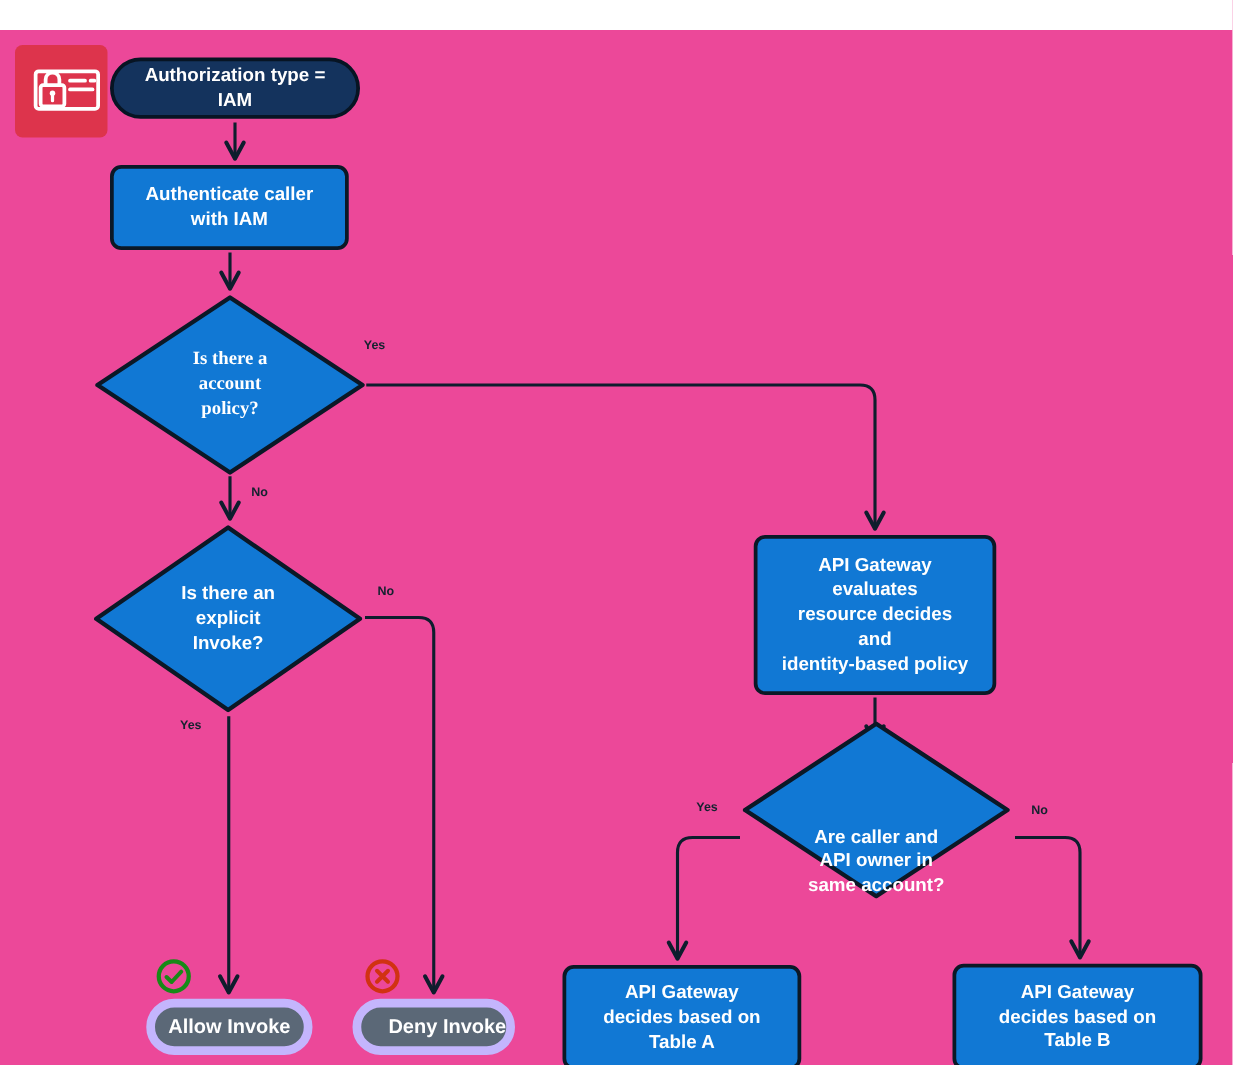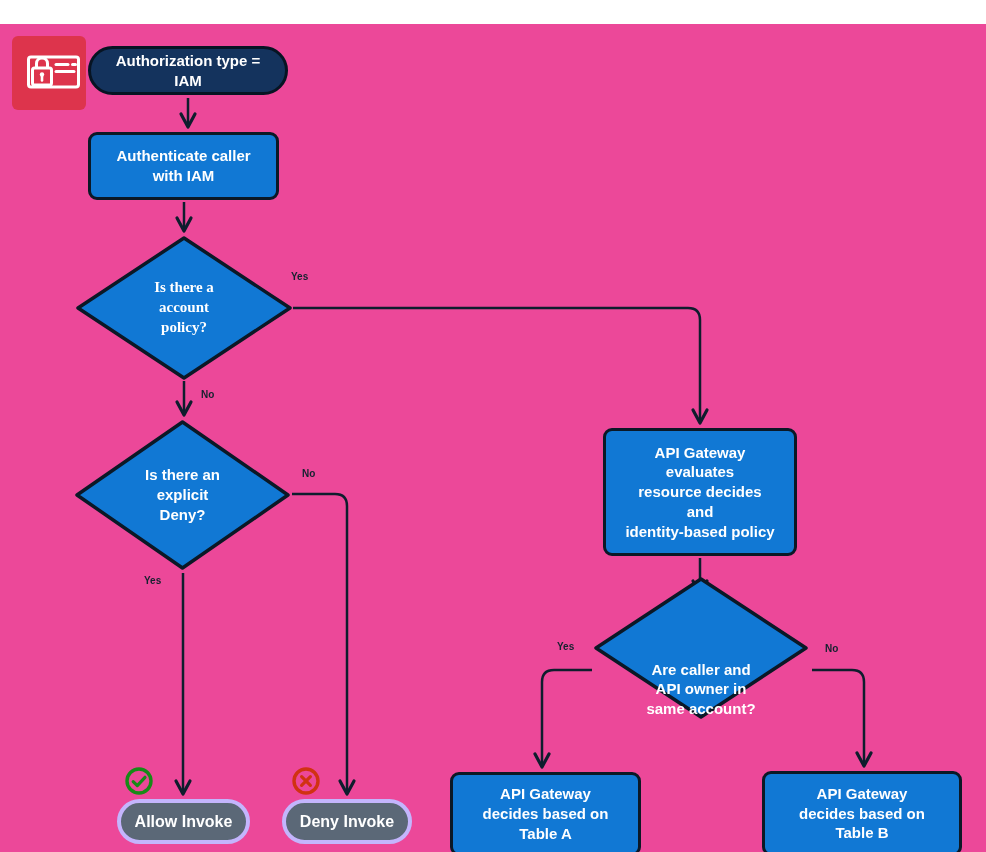--- a/index.html
+++ b/index.html
@@ -10,21 +10,21 @@
   }
   .edges{position:absolute;left:0;top:0;width:986px;height:852px;}
   .node{
     position:absolute;display:flex;align-items:center;justify-content:center;
     text-align:center;color:#ffffff;font-weight:bold;font-size:15px;line-height:1.32;
     box-sizing:border-box;
   }
   .node .lines span{display:block;}
   .process{background:#1178D4;border:3px solid #0B1826;border-radius:9px;}
   .start{background:#14335D;border:3px solid #071423;border-radius:27px;}
-  .terminal{background:#5B6877;border:4px solid #c4b5fd;border-radius:24px;font-size:16px;}
+  .terminal{background:#5B6877;border:7px solid #c4b5fd;border-radius:24px;font-size:16px;}
   .diamond{background:transparent;border:none;}
   .diamond svg{position:absolute;left:0;top:0;}
   .diamond .lines{position:relative;z-index:1;}
   .edge-label{
     position:absolute;color:#14222F;font-weight:bold;font-size:10px;
     font-family:"Liberation Sans",sans-serif;
   }
   .icon-badge{
     position:absolute;left:12px;top:12px;width:74px;height:74px;
     background:#DD344C;border-radius:6px;display:flex;align-items:center;justify-content:center;
@@ -93,21 +93,21 @@
     </div>
   </div>
 
   <div class="node diamond" style="left:75px;top:396px;width:215px;height:150px;">
     <svg width="215" height="150" viewBox="0 0 215 150">
       <polygon points="107.5,2 213,75 107.5,148 2,75" fill="#1178D4" stroke="#0B1826" stroke-width="3.5" stroke-linejoin="round"></polygon>
     </svg>
     <div class="lines">
       <span>Is there an</span>
       <span>explicit</span>
-      <span>Deny?</span>
+      <span>Invoke?</span>
     </div>
   </div>
 
   <div class="node process" style="left:603px;top:404px;width:194px;height:128px;">
     <div class="lines">
       <span>API Gateway</span>
       <span>evaluates</span>
       <span>resource decides</span>
       <span>and</span>
       <span>identity-based policy</span>
@@ -140,21 +140,21 @@
       <span>Table B</span>
     </div>
   </div>
 
   <div class="node terminal" style="left:117px;top:775px;width:133px;height:45px;">
     <div class="lines">
       <span>Allow Invoke</span>
     </div>
   </div>
 
-  <div class="node terminal" style="left:282px;top:775px;width:130px;height:45px;">
+  <div class="node terminal" style="left:282px;top:775px;width:130px;height:45px;justify-content:flex-end;">
     <div class="lines">
       <span>Deny Invoke</span>
     </div>
   </div>
 
   <svg class="status-icon" style="left:124px;top:742px;" width="30" height="30" viewBox="0 0 30 30" fill="none">
     <circle cx="15" cy="15" r="12" stroke="#178A17" stroke-width="3.4"></circle>
     <path d="M9.2,15.6 L13.3,19.6 L21,11.3" stroke="#178A17" stroke-width="3.2" stroke-linecap="round" stroke-linejoin="round"></path>
   </svg>
 

